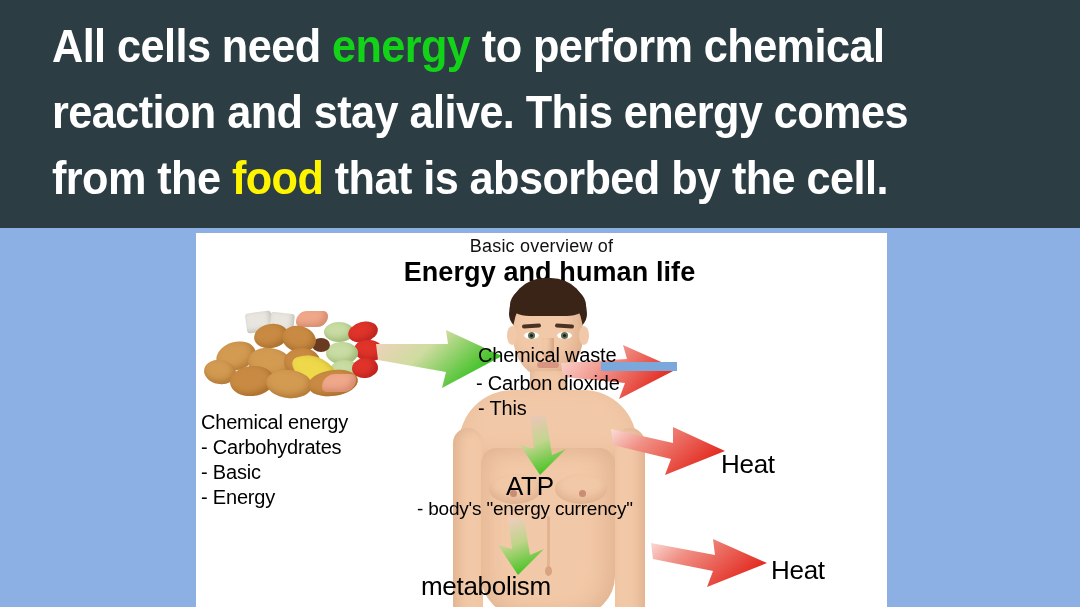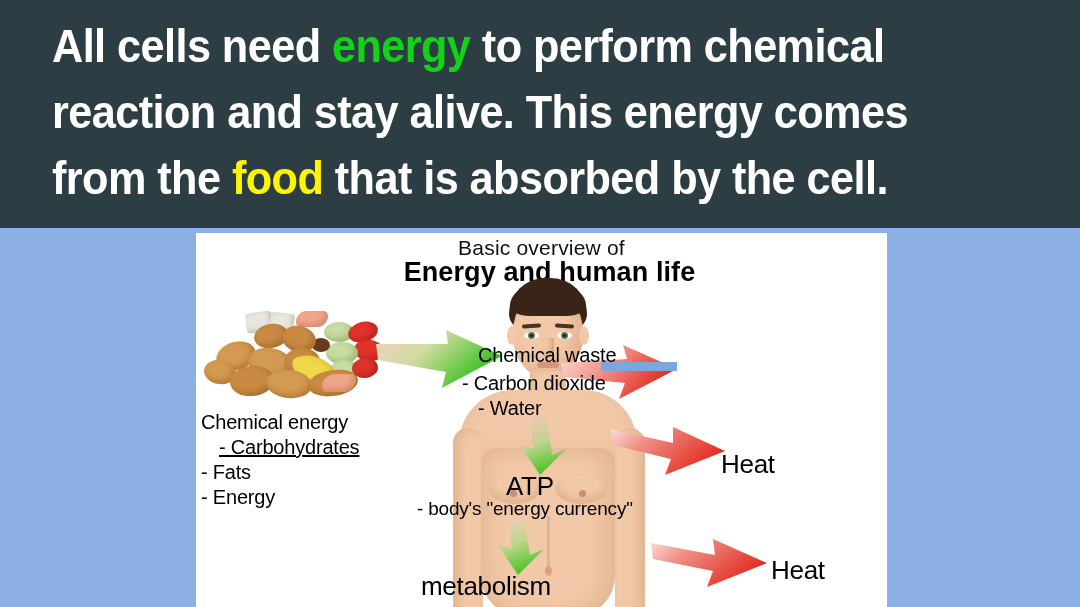--- a/index.html
+++ b/index.html
@@ -39,21 +39,21 @@
   
   #diagram-card{
     position:absolute; left:196px; top:5px; width:691px; height:374px;
     background:#FFFFFF;
     overflow:hidden;
   }
 
   
   #diagram-subtitle{
     position:absolute; left:0; top:3px; width:691px; text-align:center;
-    font-size:21px; font-weight:400; color:#111; letter-spacing:0.2px;
+    font-size:18px; font-weight:400; color:#111; letter-spacing:0.2px;
   }
   #diagram-title{
     position:absolute; left:8px; top:24px; width:691px; text-align:center;
     font-size:27px; font-weight:700; color:#000; letter-spacing:0.1px;
   }
 
   
   #human-figure{
     position:absolute; left:50%; top:45px; width:300px; height:330px;
     margin-left:-145px;
@@ -131,30 +131,30 @@
 
   
   .lbl{ position:absolute; color:#000; white-space:nowrap; }
   .lbl-head{ font-weight:400; font-size:20px; letter-spacing:-0.2px; }
   .lbl-item{ font-weight:400; font-size:20px; letter-spacing:-0.2px; }
   .lbl-big { font-weight:400; font-size:26px; letter-spacing:-0.3px; }
   .lbl-sub { font-weight:400; font-size:19px; letter-spacing:-0.2px; }
   .lbl-heat{ font-weight:400; font-size:26px; letter-spacing:-0.3px; }
 
   #chem-energy-head{ left:5px; top:178px; }
-  #chem-energy-i1  { left:23px; top:203px;text-decoration:underline; }
+  #chem-energy-i1  { left:5px; top:203px; }
   #chem-energy-i2  { left:5px; top:228px; }
   #chem-energy-i3  { left:5px; top:253px; }
 
   #chem-waste-head { left:282px; top:111px; }
   #chem-waste-bar  {
     position:absolute; left:405px; top:129px; width:76px; height:9px;
     background:#7BA7DB;
   }
-  #chem-waste-i1   { left:266px; top:139px; }
+  #chem-waste-i1   { left:280px; top:139px; }
   #chem-waste-i2   { left:282px; top:164px; }
 
   #atp-label   { left:310px; top:238px; }
   #atp-sub     { left:221px; top:265px; }
   #metabolism  { left:225px; top:338px; }
   #heat-1      { left:525px; top:216px; }
   #heat-2      { left:575px; top:322px; }
 </style>
 </head>
 <body>
@@ -287,27 +287,27 @@
           <stop offset="0%" stop-color="#EFCDBF"></stop>
           <stop offset="45%" stop-color="#BFD489"></stop>
           <stop offset="100%" stop-color="#3CC21A"></stop>
         </linearGradient>
       </defs>
       <path d="M16,0 L32,2 L38,38 L52,32 L26,58 L6,28 L20,32 Z" fill="url(#gGrn3)"></path>
     </svg>
 
     <div class="lbl lbl-head" id="chem-energy-head">Chemical energy</div>
     <div class="lbl lbl-item" id="chem-energy-i1">- Carbohydrates</div>
-    <div class="lbl lbl-item" id="chem-energy-i2">- Fats</div>
+    <div class="lbl lbl-item" id="chem-energy-i2">- Basic</div>
     <div class="lbl lbl-item" id="chem-energy-i3">- Energy</div>
 
     <div class="lbl lbl-head" id="chem-waste-head">Chemical waste</div>
     <div id="chem-waste-bar"></div>
     <div class="lbl lbl-item" id="chem-waste-i1">- Carbon dioxide</div>
-    <div class="lbl lbl-item" id="chem-waste-i2">- Water</div>
+    <div class="lbl lbl-item" id="chem-waste-i2">- This</div>
 
     <div class="lbl lbl-big" id="atp-label">ATP</div>
     <div class="lbl lbl-sub" id="atp-sub">- body's "energy currency"</div>
     <div class="lbl lbl-big" id="metabolism">metabolism</div>
     <div class="lbl lbl-heat" id="heat-1">Heat</div>
     <div class="lbl lbl-heat" id="heat-2">Heat</div>
 
   </div>
 </div>
 

